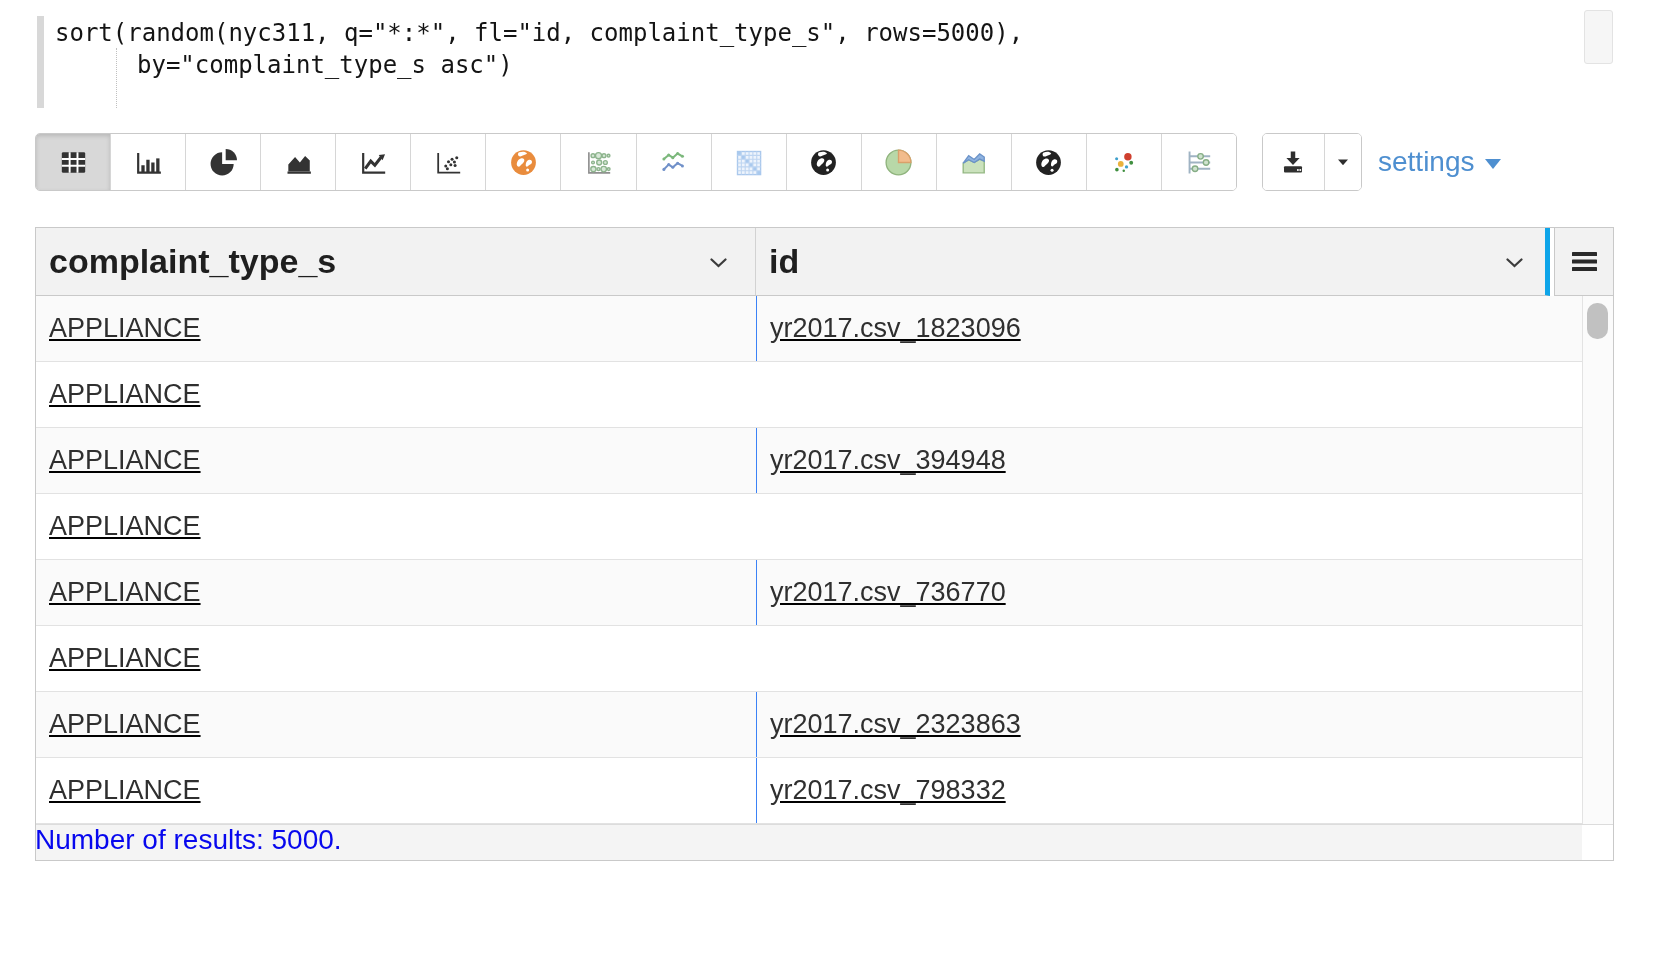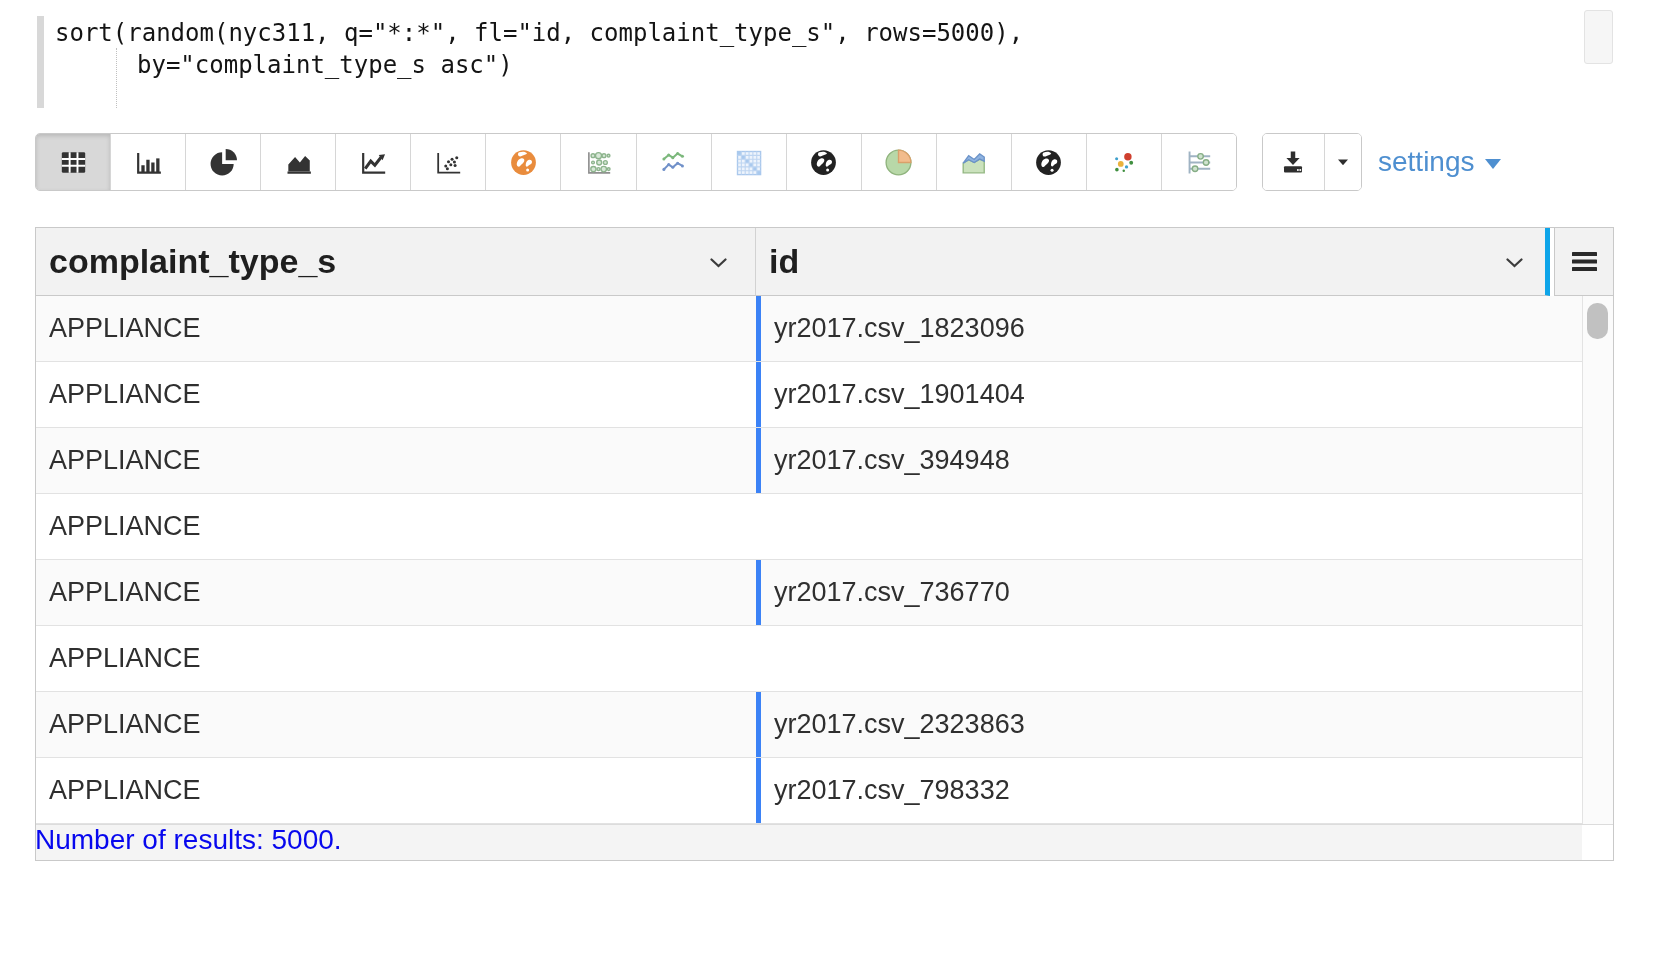--- a/index.html
+++ b/index.html
@@ -40,27 +40,27 @@
   .h-cell { position:absolute; top:0; height:68px; background:#f2f2f2;
             border-bottom:1px solid #c9c9c9; font-size:34px; font-weight:bold; color:#1f1f1f;
             line-height:67px; padding-left:13px; cursor:pointer; }
   .h-cell .chev { position:absolute; top:30px; }
   .h-col1 { left:0; width:720px; border-right:1px solid #d2d2d2; }
   .h-col1 .chev { right:28px; }
   .h-col2 { left:720px; width:794px; border-right:5px solid #0ea5e9; }
   .h-col2 .chev { right:22px; }
   .h-menu { left:1518px; width:59px; border-left:1px solid #c9c9c9; display:flex;
             align-items:center; justify-content:center; padding-left:0; }
-  .t-body { position:relative; }
+  .t-body { position:relative;text-decoration:underline; }
   .t-row { height:66px; border-bottom:1px solid #e2e2e2; display:flex; background:#fff; }
   .t-row.odd { background:#fafafa; }
   .t-cell { font-size:27px; color:#2f2f2f; line-height:64px; padding-left:13px;
             white-space:nowrap; overflow:hidden; }
   .c1 { width:720px; flex:0 0 720px; }
-  .c2 { flex:1 1 auto; border-left:5px solid #3b82f6; }
+  .c2 { flex:1 1 auto; border-left:1px solid #3b82f6; }
   .v-lane { position:absolute; right:0; top:0; width:31px; height:528px;
             background:#fbfbfb; border-left:1px solid #e3e3e3; }
   .v-thumb { position:absolute; left:4px; top:7px; width:21px; height:36px;
              background:#c1c1c1; border-radius:10px; }
   .t-footer { position:relative; height:36px; background:#f4f4f4; border-top:1px solid #dcdcdc; }
   .t-corner { position:absolute; right:0; top:0; width:31px; height:35px; background:#fff; }
 
   .results { position:absolute; left:35px; top:824px; font-size:28px; color:#0707ee; }
 
   svg { display:block; }
@@ -375,21 +375,20 @@
   </div>
 
   <div class="t-body">
 
     <div class="t-row odd" style="">
       <div class="t-cell c1">APPLIANCE</div>
       <div class="t-cell c2">yr2017.csv_1823096</div>
     </div>
       <div class="t-row even" style="">
       <div class="t-cell c1">APPLIANCE</div>
-      <div class="t-cell c2">yr2017.csv_1901404</div>
     </div>
       <div class="t-row odd" style="">
       <div class="t-cell c1">APPLIANCE</div>
       <div class="t-cell c2">yr2017.csv_394948</div>
     </div>
       <div class="t-row even" style="">
       <div class="t-cell c1">APPLIANCE</div>
     </div>
       <div class="t-row odd" style="">
       <div class="t-cell c1">APPLIANCE</div>

